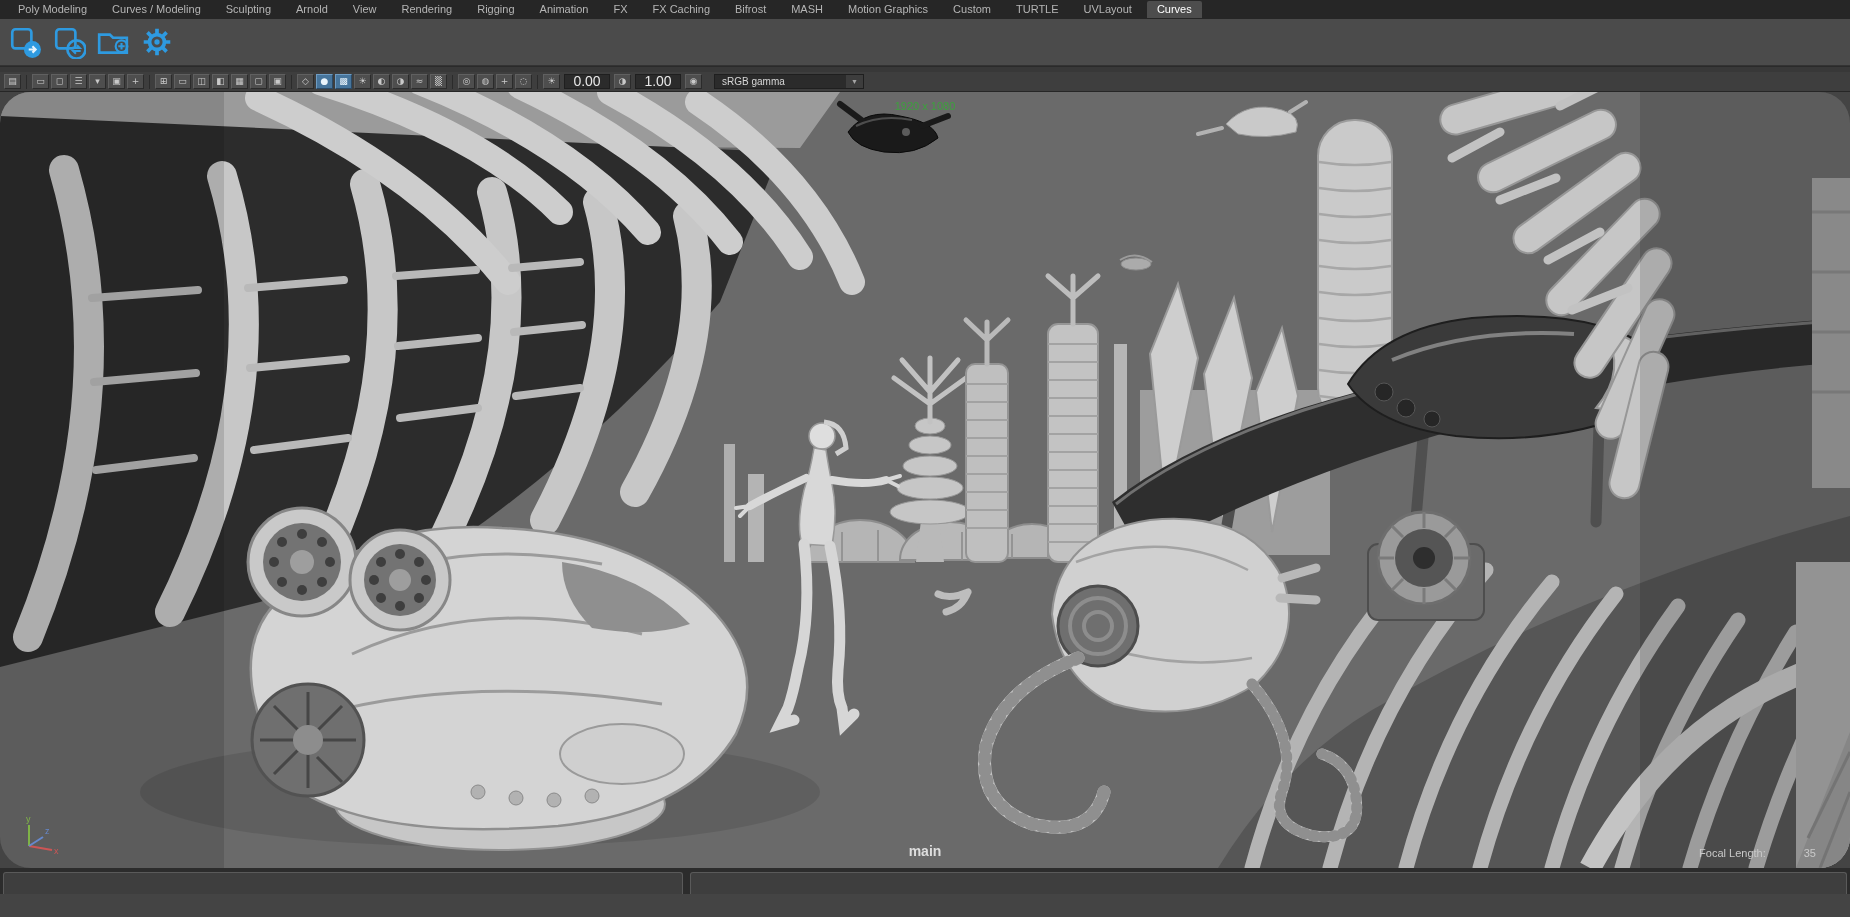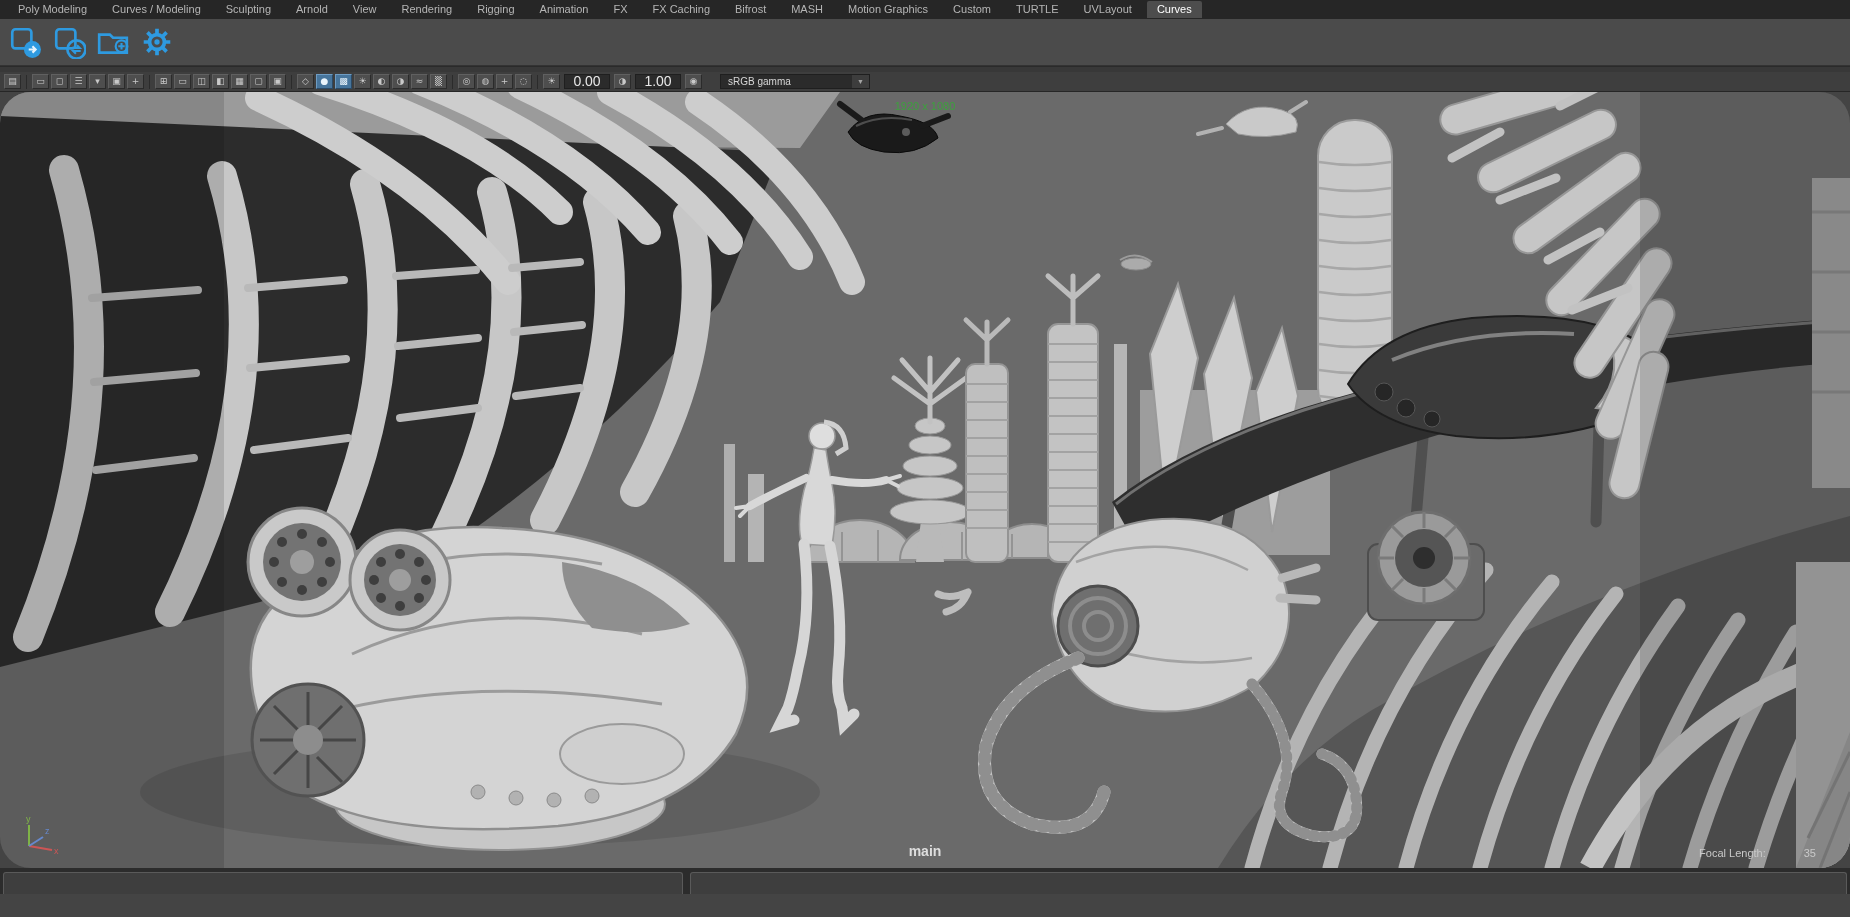--- a/index.html
+++ b/index.html
@@ -24,21 +24,21 @@
   .pane-handle { position:absolute; left:1688px; top:5px; width:14px; height:11px;
     background:repeating-linear-gradient(to bottom, #8a8a8a 0 2px, transparent 2px 5px); opacity:.8; }
 
   
   .vp-toolbar { height:20px; background:#3e3e3e; border-bottom:1px solid #262626; display:flex; align-items:center; gap:2px; padding-left:4px; }
   .ti { width:17px; height:15px; background:#4e4e4e; border:1px solid; border-color:#606060 #2b2b2b #2b2b2b #606060;
     color:#c9c9c9; font-size:9px; line-height:13px; text-align:center; font-family:"DejaVu Sans",sans-serif; cursor:default; overflow:hidden; }
   .ti.active { background:#47759c; border-color:#6f9cc2 #2b4a66 #2b4a66 #6f9cc2; color:#eaf4fb; }
   .tb-sep { width:1px; height:14px; background:#2b2b2b; margin:0 3px; }
   .tb-field { width:46px; height:15px; background:#2b2b2b; border:1px solid #1f1f1f; color:#e8e8e8; font-size:14px; text-align:center; line-height:13px; margin:0 2px; }
-  .tb-dropdown { width:150px; height:15px; background:#2b2b2b; border:1px solid #1f1f1f; color:#d6d6d6; font-size:10px; display:flex; align-items:center; padding-left:7px; margin-left:16px; }
+  .tb-dropdown { width:150px; height:15px; background:#2b2b2b; border:1px solid #1f1f1f; color:#d6d6d6; font-size:10px; display:flex; align-items:center; padding-left:7px; margin-left:10px; }
   .tb-dd-arrow { margin-left:auto; width:17px; height:13px; background:#3d3d3d; text-align:center; color:#a5a5a5; font-size:7px; line-height:13px; }
 
   
   .viewport { position:relative; width:1850px; height:776px; background:var(--vp-bg,#6a6a6a); overflow:hidden;border-radius:31px; }
   .viewport svg.scene { position:absolute; left:0; top:0; width:100%; height:100%; display:block; }
   .res-label { position:absolute; top:8px; left:50%; transform:translateX(-50%); color:var(--res-green,#3da03d); font-size:11px; }
   .cam-label { position:absolute; bottom:9px; left:50%; transform:translateX(-50%); color:#dedede; font-size:14px; font-weight:bold; }
   .focal { position:absolute; bottom:9px; right:34px; color:#c9c9c9; font-size:11px; }
   .focal .val { margin-left:38px;margin-top:8px; }
   .axis { position:absolute; left:16px; bottom:10px; }

